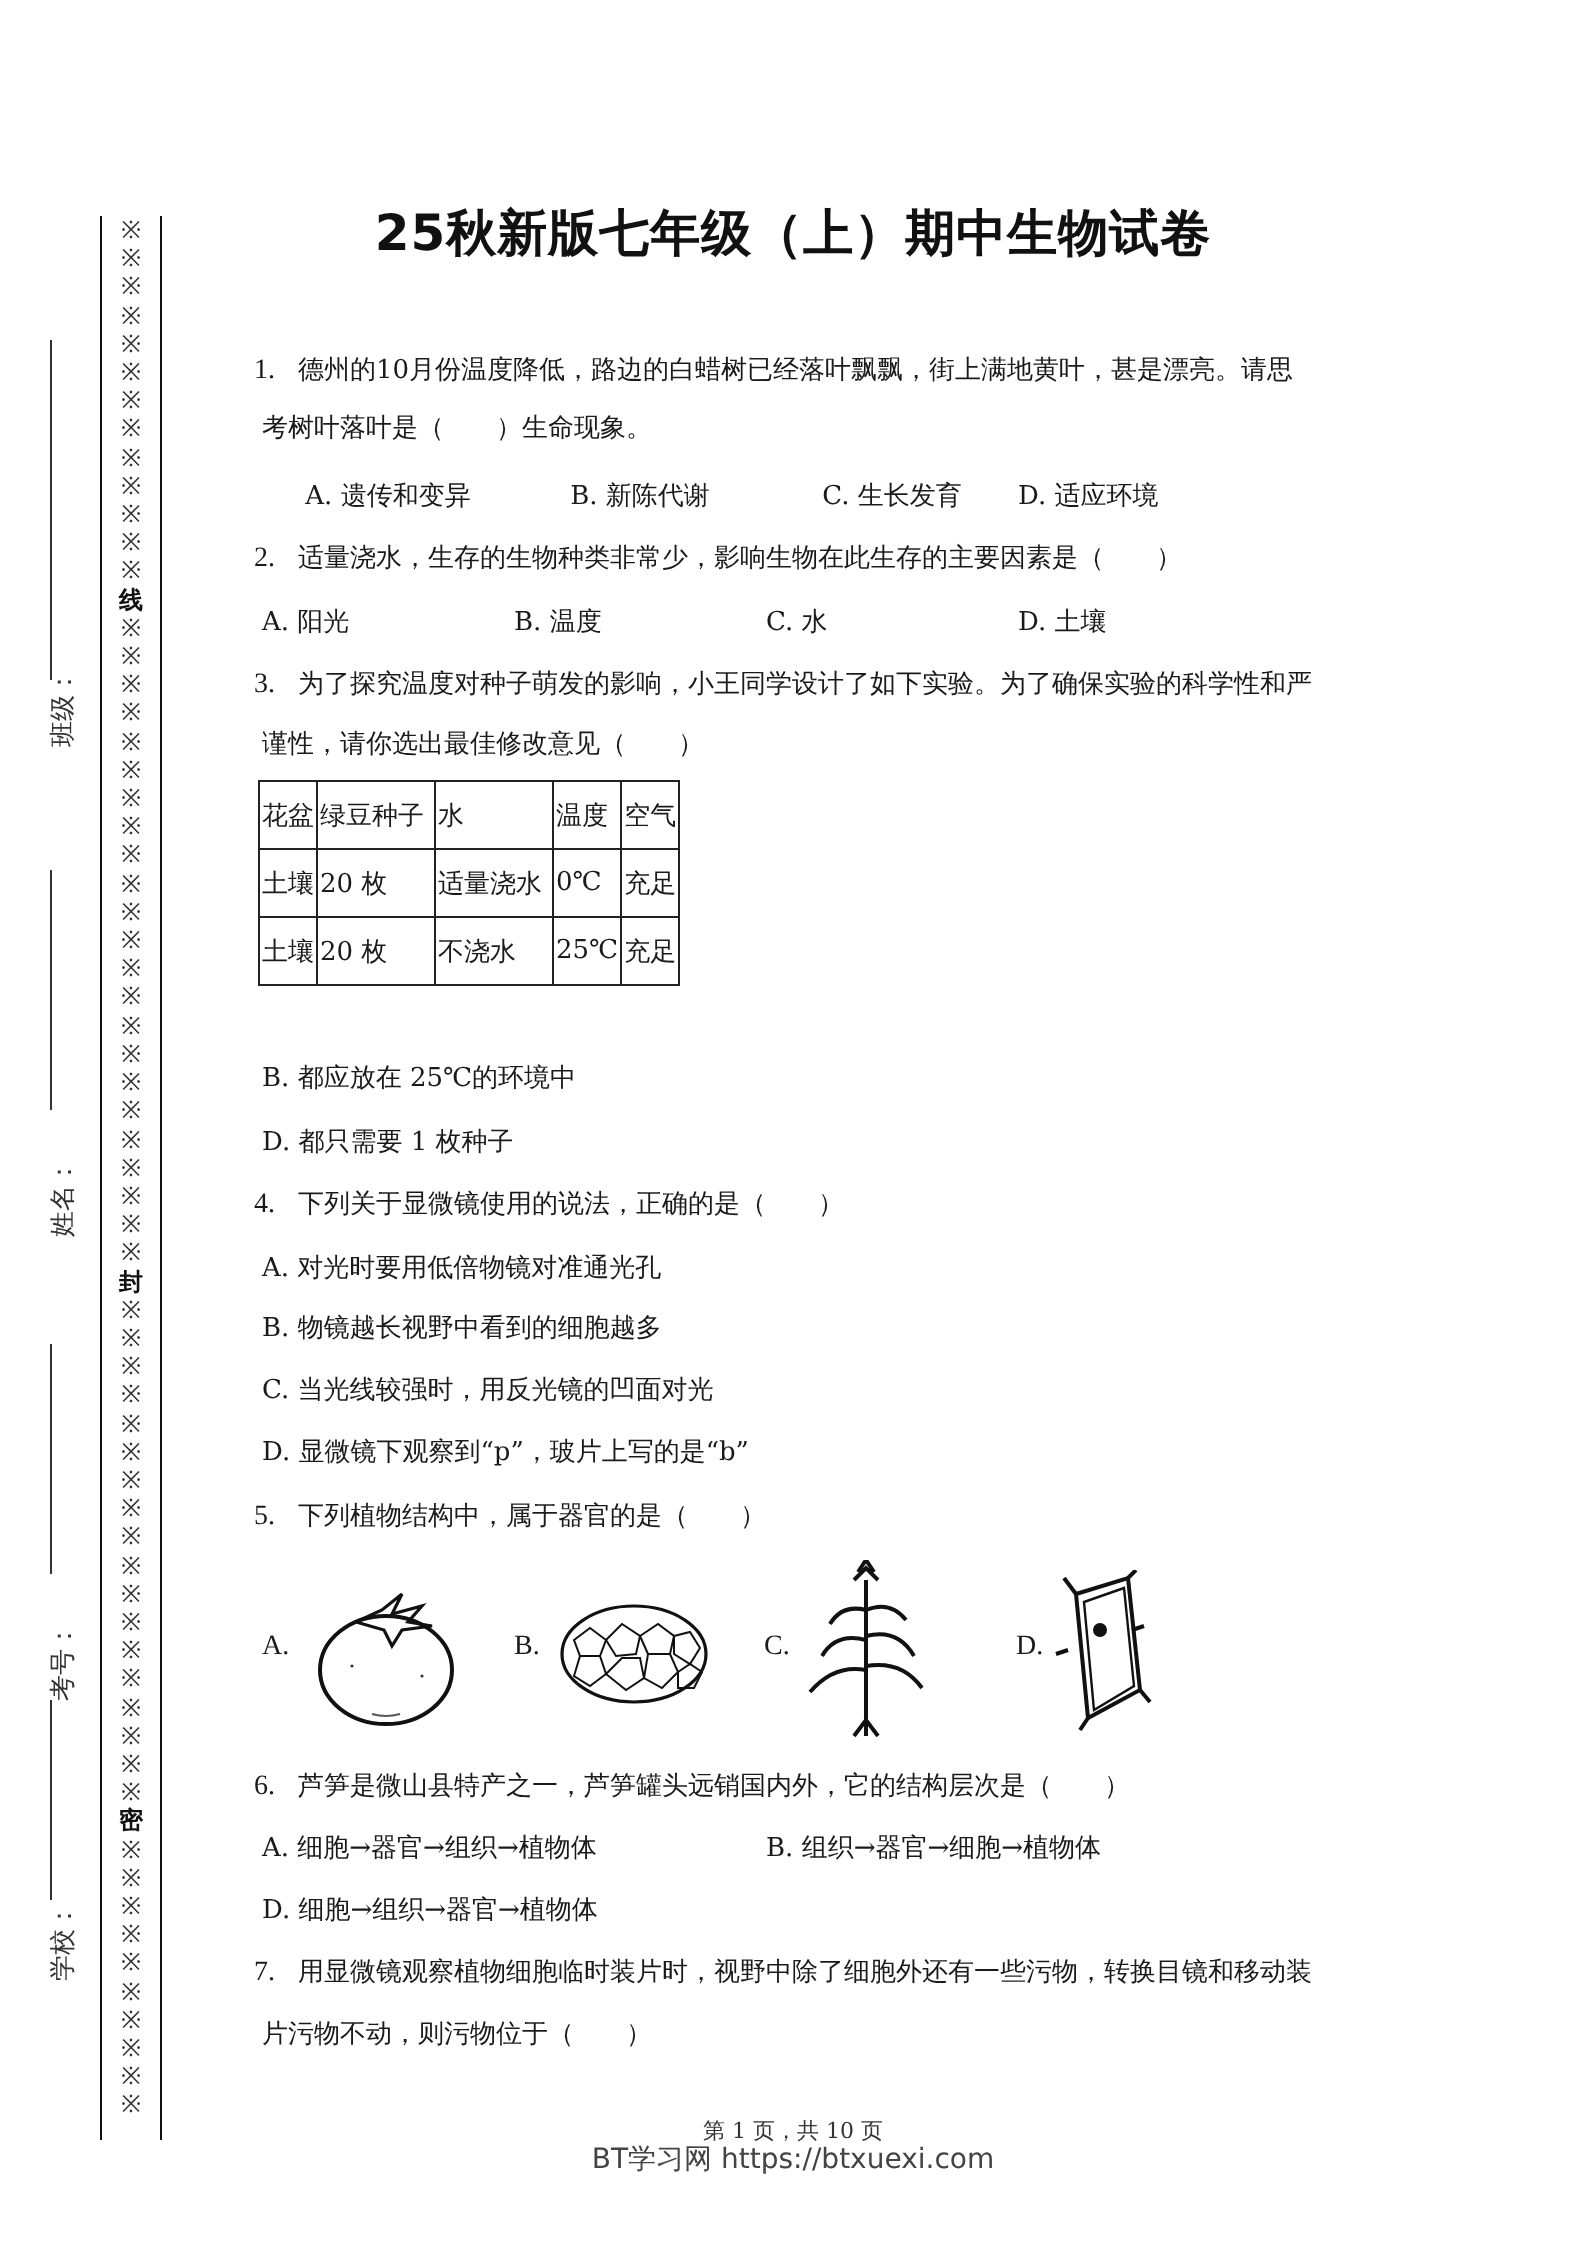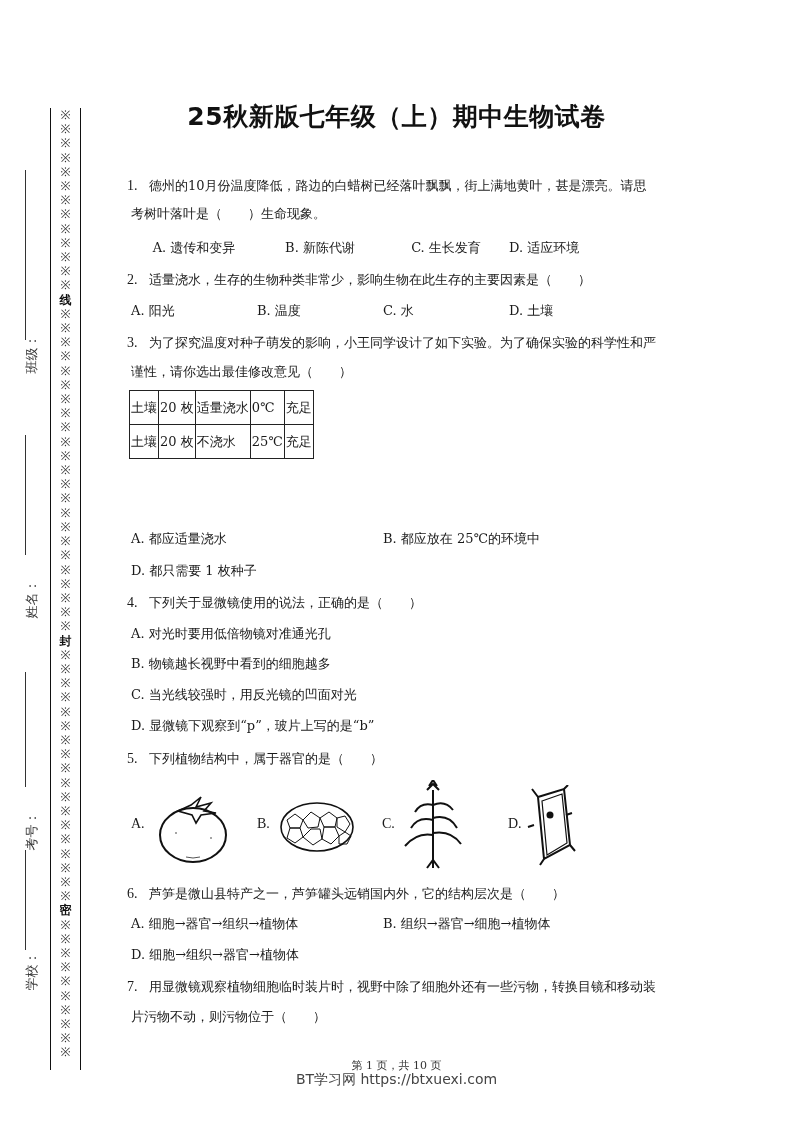--- a/index.html
+++ b/index.html
@@ -140,39 +140,45 @@
   <span>D. 土壤</span>
 </div>
 
 <div class="q" style="top:327px;">
   <span class="qnum">3.</span><span>为了探究温度对种子萌发的影响，小王同学设计了如下实验。为了确保实验的科学性和严</span>
 </div>
 <div class="cont" style="top:363px;">谨性，请你选出最佳修改意见（　　）</div>
 
 <table class="exp">
   <tbody>
+      <tr>
+    <td style="width:26px">花盆</td>
+    <td style="width:56px">绿豆种子</td>
+    <td style="width:56px">水</td>
+    <td style="width:28px">温度</td>
+    <td style="width:26px">空气</td>
+  </tr>
   <tr>
     <td>土壤</td>
     <td>20 枚</td>
     <td>适量浇水</td>
     <td>0℃</td>
     <td>充足</td>
   </tr>
   <tr>
     <td>土壤</td>
     <td>20 枚</td>
     <td>不浇水</td>
     <td>25℃</td>
     <td>充足</td>
   </tr>
 </tbody>
   </table>
 
 <div class="opts" style="top:530px;">
-  <span style="width:252px">A. 都应适量浇水</span>
   <span>B. 都应放在 25℃的环境中</span>
 </div>
 <div class="opts" style="top:562px;">
   <span>D. 都只需要 1 枚种子</span>
 </div>
 
 <div class="q" style="top:587px;">
   <span class="qnum">4.</span><span>下列关于显微镜使用的说法，正确的是（　　）</span>
 </div>
 <div class="cont" style="top:625px;">A. 对光时要用低倍物镜对准通光孔</div>

